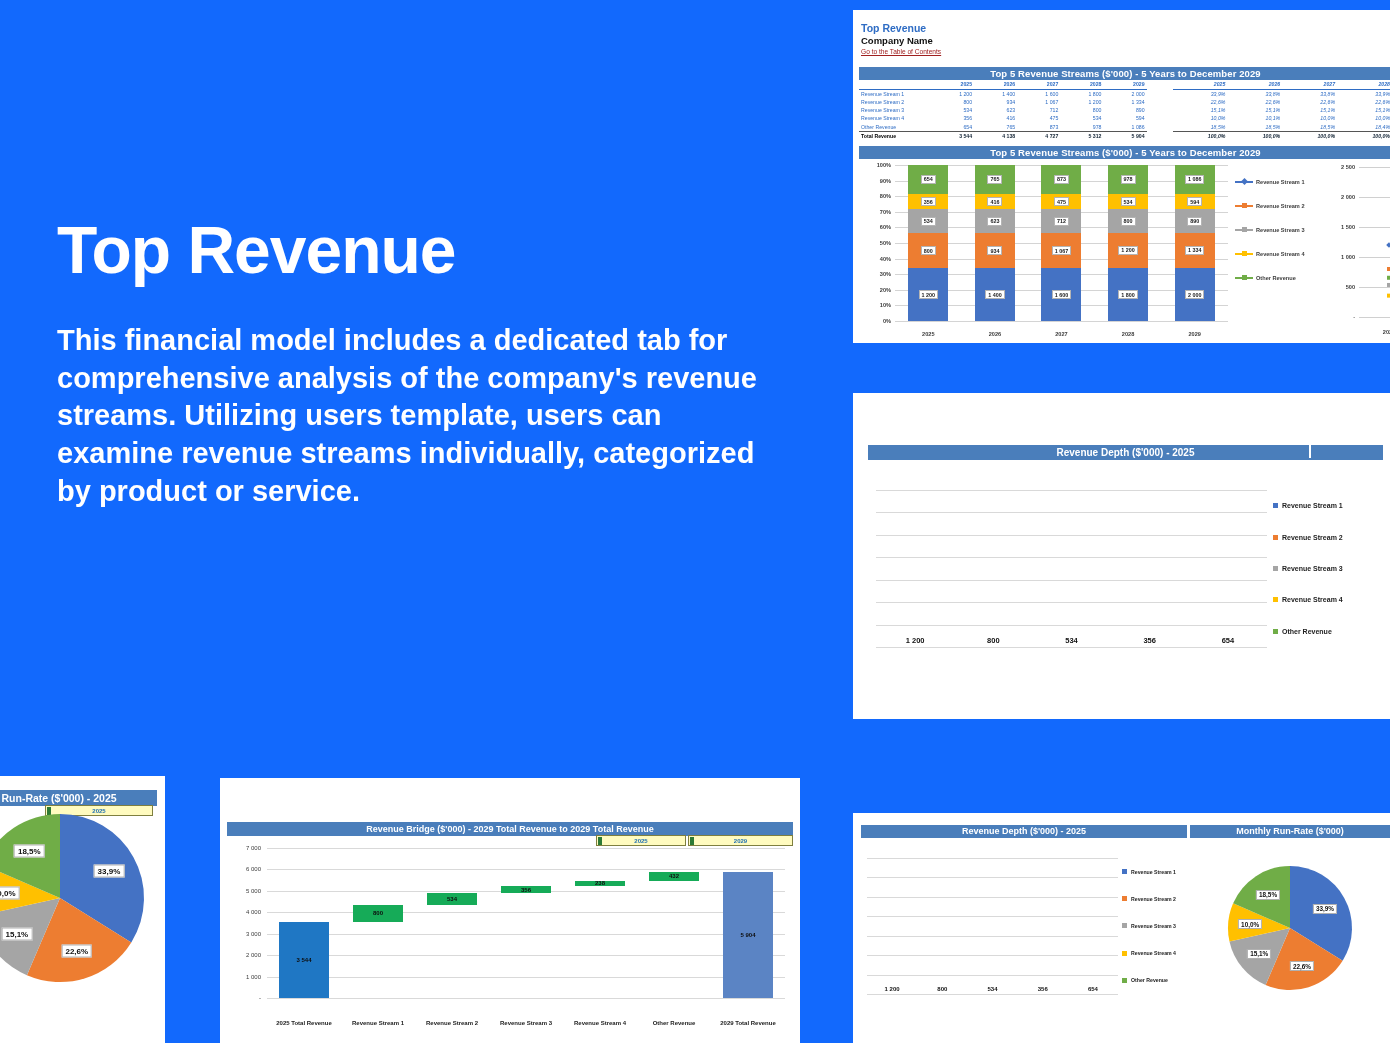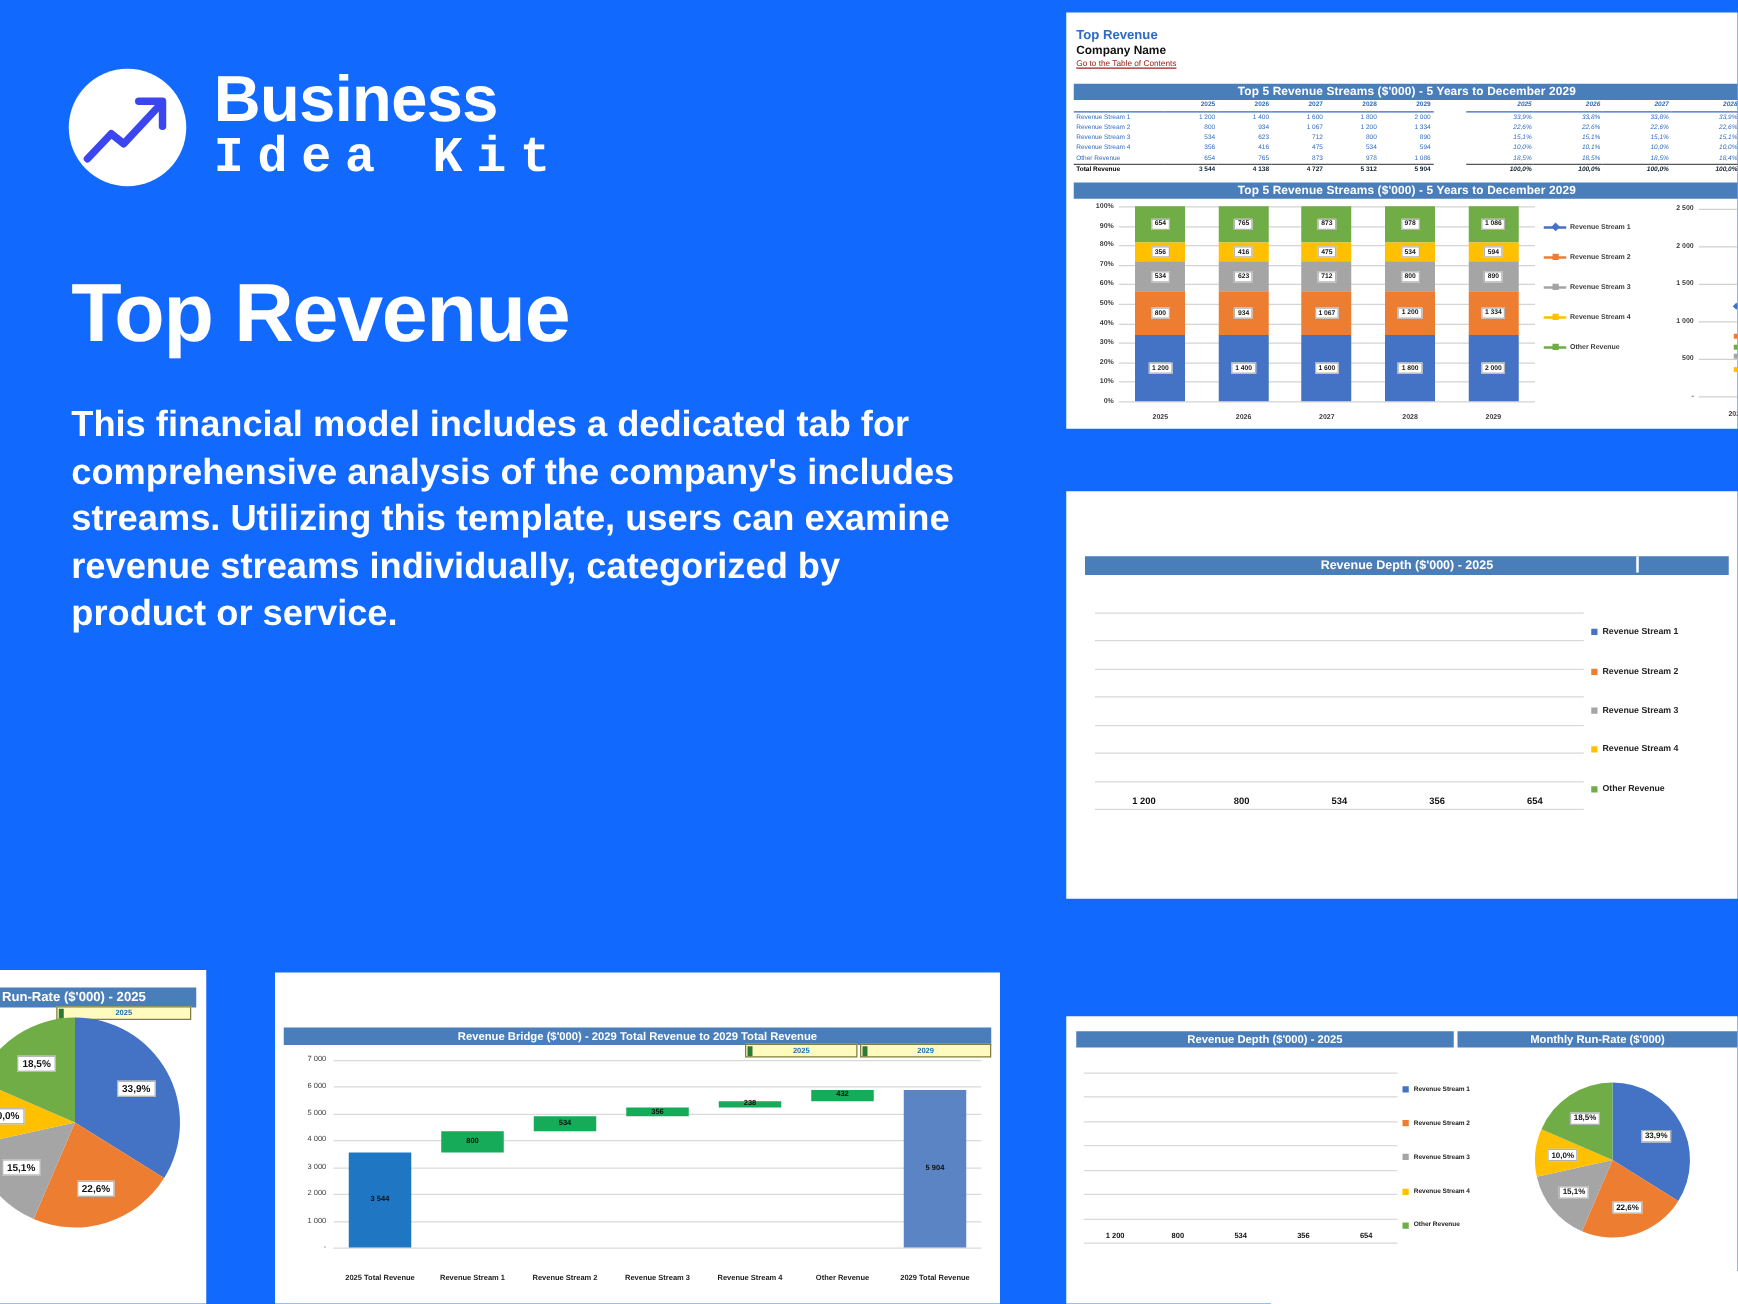--- a/index.html
+++ b/index.html
@@ -147,35 +147,23 @@
     font-size:6.4px; font-weight:bold; color:#111; padding:0.5px 2px;
     transform:translate(-50%,-50%); white-space:nowrap;
   }
   .pielab.big { font-size:8px; padding:1px 3px; }
 </style>
 </head>
 <body>
 
 <div class="left-panel">
 
-  <div class="logo-row">
-    <div class="logo-circle">
-      <svg width="94" height="94" viewBox="0 0 94 94">
-        <polyline points="15,72 34,52 44,60 72,30" fill="none" stroke="#3B46F1" stroke-width="6" stroke-linecap="round" stroke-linejoin="round"></polyline>
-        <polyline points="56,26 75,26 75,46" fill="none" stroke="#3B46F1" stroke-width="6" stroke-linecap="round" stroke-linejoin="round"></polyline>
-      </svg>
-    </div>
-    <div class="logo-text">
-      <div class="brand-1">Business</div>
-      <div class="brand-2">Idea Kit</div>
-    </div>
-  </div>
 
   <div class="page-title">Top Revenue</div>
-  <div class="page-desc">This financial model includes a dedicated tab for comprehensive analysis of the company's includes streams. Utilizing this template, users can examine revenue streams individually, categorized by product or service.</div>
+  <div class="page-desc">This financial model includes a dedicated tab for comprehensive analysis of the company's revenue streams. Utilizing users template, users can examine revenue streams individually, categorized by product or service.</div>
 </div>
 
 <div class="card card-sheet">
   <div class="sheet-inner">
     <div class="sheet-t1">Top Revenue</div>
     <div class="sheet-t2">Company Name</div>
     <div class="sheet-link">Go to the Table of Contents</div>
   </div>
 
   <div style="margin:10px 6px 0 6px;">
@@ -626,21 +614,21 @@
         </div>
       </div>
   </div>
 </div>
 
 <div class="card card-combo">
   <div style="display:flex; margin:12px 8px 0 8px; gap:3px;">
     <div style="flex:1;">
       <div class="title-band" style="font-size:9px;height:13px;line-height:13px;">Revenue Depth ($'000) - 2025</div>
     </div>
-    <div style="width:224px;">
+    <div style="width:200px;">
       <div class="title-band" style="font-size:9px;height:13px;line-height:13px;">Monthly Run-Rate ($'000)</div>
     </div>
   </div>
   <div style="display:flex; margin:0 8px;">
     <div style="flex:1; position:relative; height:180px;" id="depthSmall">
         <div class="depth-plot" style="position: absolute; inset: 20px 72px 24px 6px;">
           <div class="dgl" style="top: 0%;"></div>
           <div class="dgl" style="top: 14.2857%;"></div>
           <div class="dgl" style="top: 28.5714%;"></div>
           <div class="dgl" style="top: 42.8571%;"></div>

